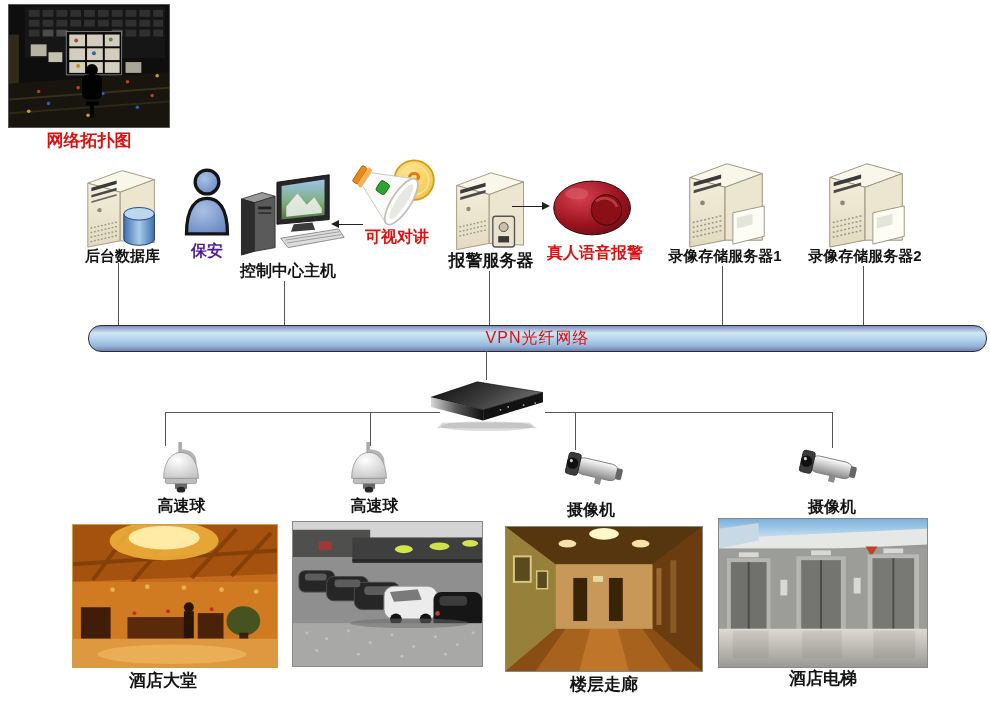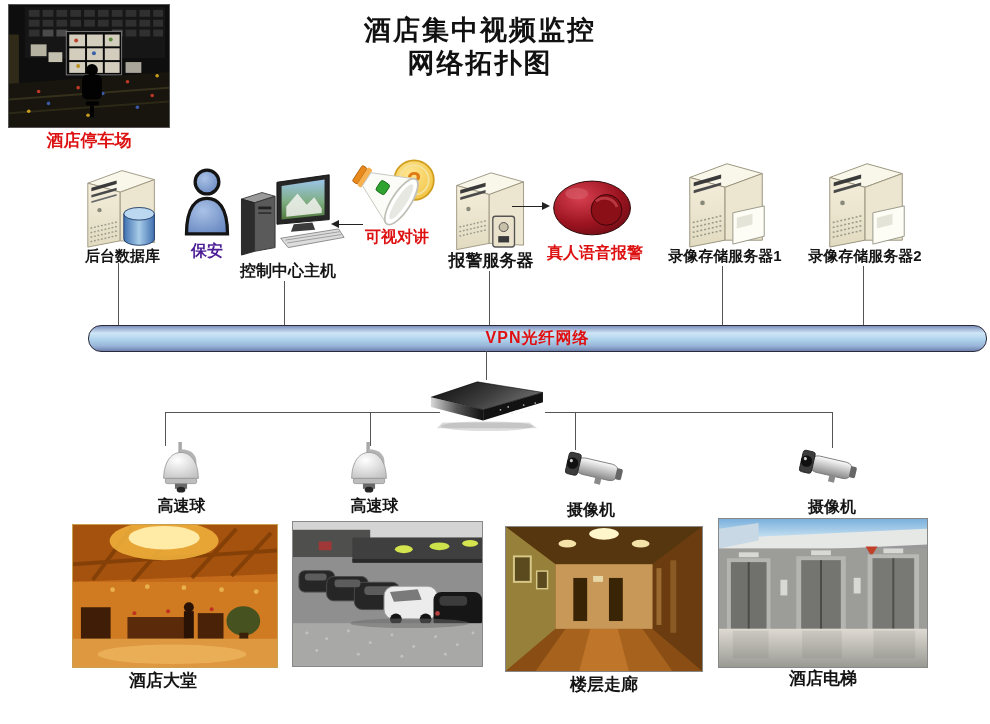--- a/index.html
+++ b/index.html
@@ -21,21 +21,21 @@
   }
   .vline{position:absolute;width:1px;background:#555;}
   .hline{position:absolute;height:1px;background:#555;}
   .arrow-right{position:absolute;width:0;height:0;border-top:4px solid transparent;border-bottom:4px solid transparent;border-left:8px solid #222;}
   .arrow-left{position:absolute;width:0;height:0;border-top:4px solid transparent;border-bottom:4px solid transparent;border-right:8px solid #222;}
   #vpn-bar{
     position:absolute;left:88px;top:325px;width:897px;height:25px;border-radius:13px;
     background:linear-gradient(#7d8fbe 0%,#cfe6f6 28%,#aed2ec 55%,#98b4d8 80%,#6f81ae 100%);
     border:1px solid #2a2a3a;display:flex;align-items:center;justify-content:center;
   }
-  #vpn-bar .txt{font-weight:bold;font-size:16px;color:#e01010;letter-spacing:1px;}
+  #vpn-bar .txt{font-weight:normal;font-size:16px;color:#e01010;letter-spacing:1px;}
   .icon-box svg{display:block;width:100%;height:100%;}
   .photo{position:absolute;border:1px solid #9a9a8a;box-sizing:border-box;}
   .photo svg{display:block;width:100%;height:100%;}
 </style>
 </head>
 <body>
 
 <div id="stage">
 
   <svg width="0" height="0" style="position:absolute">
@@ -89,24 +89,20 @@
         <stop offset="0" stop-color="#7ab0dc"></stop>
           <stop offset="1" stop-color="#d2e8f4"></stop>
       </linearGradient>
       <linearGradient id="gElFloor" x1="0" y1="0" x2="0" y2="1">
         <stop offset="0" stop-color="#dedad2"></stop>
           <stop offset="1" stop-color="#9a9a94"></stop>
       </linearGradient>
     </defs>
   </svg>
 
-  <div id="title">
-    <div>酒店集中视频监控</div>
-    <div>网络拓扑图</div>
-  </div>
 
   <div class="photo" style="left:8px;top:4px;width:162px;height:124px;border-color:#555">
     <svg viewBox="0 0 162 124" preserveAspectRatio="none">
       <rect width="162" height="124" fill="#0e0e0e"></rect>
       <rect x="0" y="30" width="10" height="64" fill="#4a4420" opacity=".55"></rect>
       <rect x="16" y="2" width="142" height="52" fill="#161616"></rect>
       <g fill="#303030">
         <rect x="20" y="5" width="11" height="7"></rect>
           <rect x="34" y="5" width="11" height="7"></rect>
           <rect x="48" y="5" width="11" height="7"></rect>
@@ -172,21 +168,21 @@
         <circle cx="20" cy="108" r="1.8" fill="#c8a020"></circle>
           <circle cx="80" cy="112" r="1.8" fill="#c8a020"></circle>
           <circle cx="150" cy="72" r="1.8" fill="#c8a020"></circle>
       </g>
       <circle cx="84" cy="66" r="6" fill="#020202"></circle>
       <rect x="74" y="71" width="20" height="25" rx="5" fill="#020202"></rect>
       <rect x="78" y="98" width="13" height="4" fill="#020202"></rect>
       <rect x="82" y="102" width="4" height="12" fill="#020202"></rect>
     </svg>
   </div>
-  <div class="lbl red fs17" style="left:8px;top:131px;width:162px">酒店停车场</div>
+  <div class="lbl red fs17" style="left:8px;top:131px;width:162px">网络拓扑图</div>
 
   <div class="abs icon-box" style="left:72px;top:158px;width:100px;height:90px">
     <svg viewBox="0 0 100 100">
       <polygon points="12,28 50,14 86,24 48,38" fill="#f9f6ea" stroke="#9a947e"></polygon>
       <polygon points="12,28 48,38 48,92 12,99" fill="url(#gSrvFront)" stroke="#9a947e"></polygon>
       <polygon points="48,38 86,24 86,94 48,92" fill="#ece5cf" stroke="#9a947e"></polygon>
       <polygon points="16,33 44,25 44,29 16,37" fill="#3a3a3a"></polygon>
       <polygon points="16,41 44,33 44,36 16,44" fill="#4a4a4a"></polygon>
       <polygon points="16,48 44,40 44,42 16,50" fill="#6a6a6a"></polygon>
       <circle cx="25" cy="58" r="2.4" fill="#8a8a7a"></circle>

